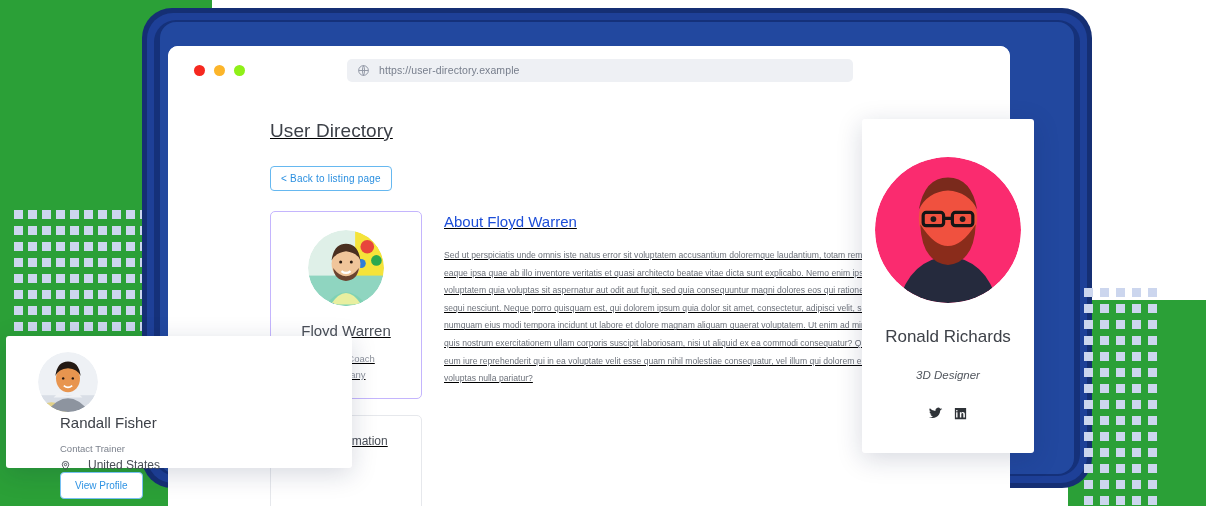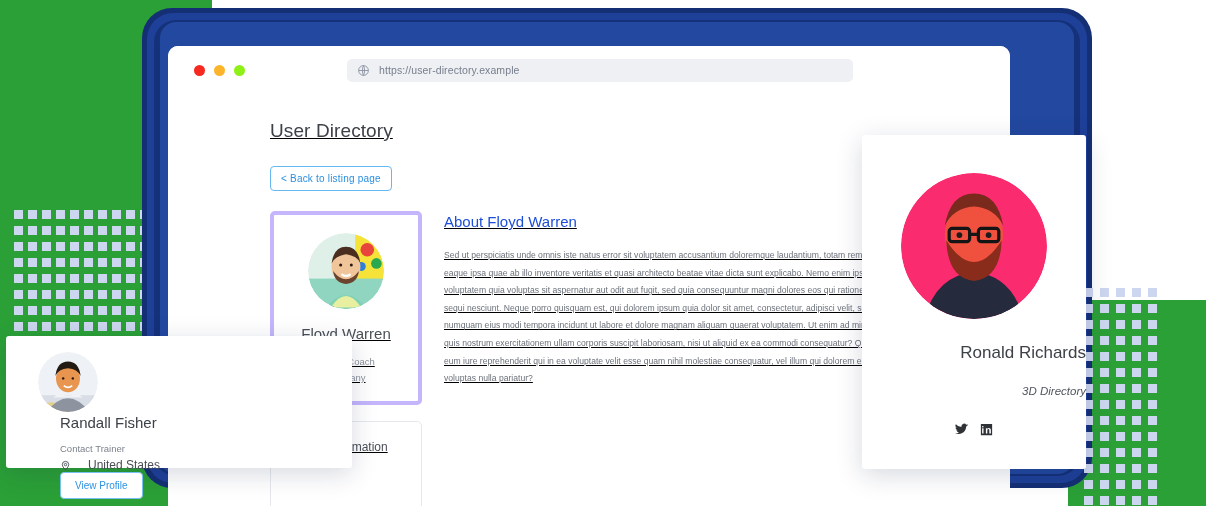--- a/index.html
+++ b/index.html
@@ -105,21 +105,21 @@
     font-size: 10px;
     border-radius: 4px;
     padding: 6px 10px;
     letter-spacing: .2px;
   }
 
   .content-row { display: flex; margin-top: 20px; gap: 22px; }
 
   .profile-card {
     width: 152px; background: #fff;
-    border: 4px solid #c4b5fd; border-radius: 5px;
+    border: 1px solid #c4b5fd; border-radius: 5px;
     padding: 18px 10px 18px;
     text-align: center;
     flex: 0 0 152px;
   }
   .avatar-lg {
     width: 76px; height: 76px; border-radius: 50%;
     margin: 0 auto; overflow: hidden; display: block;
   }
   .profile-name {
     margin-top: 16px; font-size: 15px; color: #4a4f57; font-weight: 400;
@@ -167,23 +167,23 @@
   .pin { width: 11px; height: 11px; flex: 0 0 11px; }
   .view-profile {
     margin-top: 0;
     display: inline-block;
     border: 1px solid #76c0f2; border-radius: 4px;
     color: #2f93e3; background: #fff;
     font-size: 10px; padding: 7px 14px;
   }
 
   .card-ronald {
-    left: 862px; top: 135px; width: 224px; height: 334px;
+    left: 862px; top: 119px; width: 172px; height: 334px;
     border-radius: 3px;
-    text-align: right; padding-top: 38px;
+    text-align: center; padding-top: 38px;
   }
   .avatar-xl {
     width: 146px; height: 146px; border-radius: 50%;
     margin: 0 auto; overflow: hidden;
   }
   .ronald-name { margin-top: 24px; font-size: 17px; color: #3d4148; }
   .ronald-role { margin-top: 22px; font-size: 11.5px; color: #50555d; font-style: italic; }
   .ronald-socials {
     margin-top: 25px; display: flex; justify-content: center;
     align-items: center; gap: 10px;
@@ -513,21 +513,21 @@
           <path d="M31 46 q19 30 38 0 -1 26-19 28 -18-2-19-28z" fill="#8a2c1b"></path>
           <rect x="33" y="38" width="14" height="9" rx="2" fill="none" stroke="#151515" stroke-width="2.2"></rect>
           <rect x="53" y="38" width="14" height="9" rx="2" fill="none" stroke="#151515" stroke-width="2.2"></rect>
           <path d="M47 42 h6" stroke="#151515" stroke-width="2.2"></path>
           <circle cx="40" cy="42.5" r="2" fill="#1b1b1b"></circle>
           <circle cx="60" cy="42.5" r="2" fill="#1b1b1b"></circle>
         </g>
       </svg>
     </div>
     <div class="ronald-name">Ronald Richards</div>
-    <div class="ronald-role">3D Directory</div>
+    <div class="ronald-role">3D Designer</div>
     <div class="ronald-socials">
       <svg class="soc" viewBox="0 0 24 24" fill="currentColor">
         <path d="M23 4.9a8.7 8.7 0 0 1-2.5.7 4.4 4.4 0 0 0 1.9-2.4 8.8 8.8 0 0 1-2.8 1A4.4 4.4 0 0 0 12 8.1a12.5 12.5 0 0 1-9-4.6 4.4 4.4 0 0 0 1.3 5.9 4.3 4.3 0 0 1-2-.6 4.4 4.4 0 0 0 3.5 4.3 4.4 4.4 0 0 1-2 .1 4.4 4.4 0 0 0 4.1 3 8.9 8.9 0 0 1-6.5 1.8A12.5 12.5 0 0 0 19.5 7.6c0-.2 0-.4 0-.6A8.8 8.8 0 0 0 23 4.9z"></path>
       </svg>
       <svg class="soc" viewBox="0 0 24 24" fill="currentColor">
         <path d="M3 3h18v18H3V3zm4.2 15.3V9.8H5V18.3h2.2zM6.1 8.8a1.3 1.3 0 1 0 0-2.6 1.3 1.3 0 0 0 0 2.6zM19 18.3v-4.9c0-2.6-1.4-3.8-3.2-3.8a2.8 2.8 0 0 0-2.5 1.4V9.8H11v8.5h2.3v-4.7c0-1.2.2-2.4 1.7-2.4s1.5 1.4 1.5 2.5v4.6H19z"></path>
       </svg>
     </div>
   </div>
 

